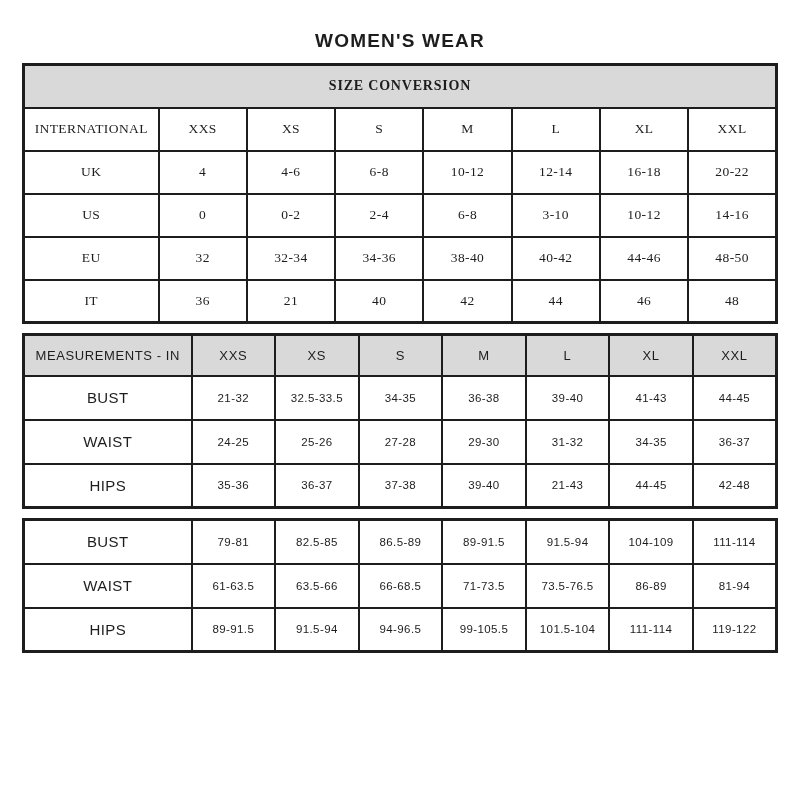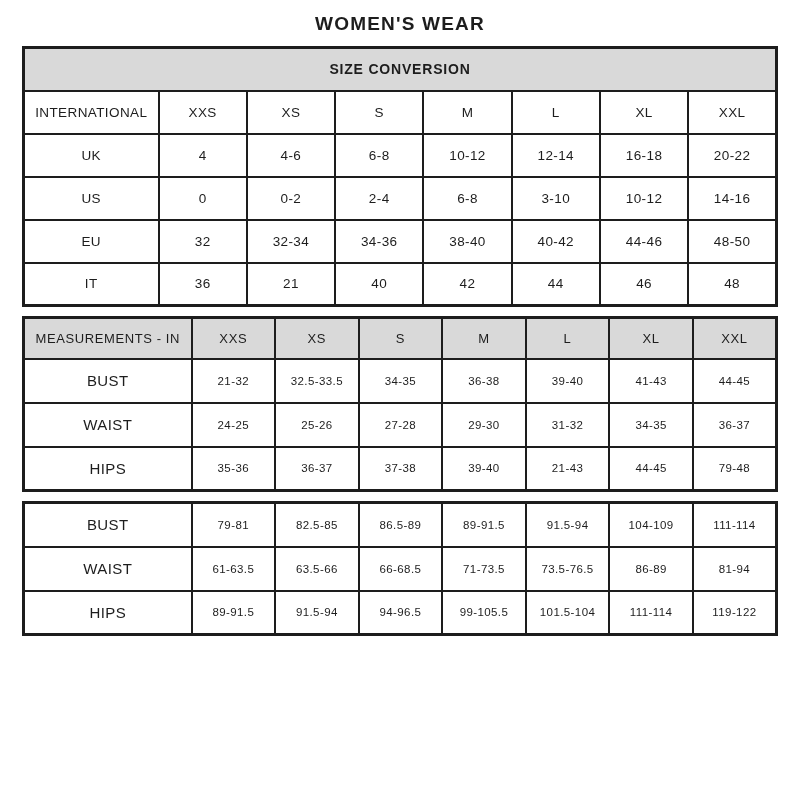--- a/index.html
+++ b/index.html
@@ -4,21 +4,21 @@
 <style>
   * { box-sizing: border-box; }
   html, body {
     margin: 0; padding: 0;
     width: 800px; height: 800px;
     background: #ffffff;
     font-family: "Liberation Sans", sans-serif;
     color: #1d1d1d;
     overflow: hidden;
   }
-  .page { width: 756px; margin: 0 auto; padding-top: 12px; }
+  .page { width: 756px; margin: 17px auto; padding-top: 12px; }
   h1.title {
     margin: 0 0 10px 0;
     text-align: center;
     font-size: 19px;
     line-height: 24px;
     font-weight: 700;
     letter-spacing: 1.2px;
   }
   table {
     border-collapse: collapse;
@@ -34,21 +34,21 @@
     padding: 0 2px;
     letter-spacing: 0.4px;
     overflow: hidden;
     white-space: nowrap;
   }
   
   .conv col.first { width: 135px; }
   .meas col.first { width: 168px; }
 
   
-  .conv td { height: 43px; font-size: 13.5px; }
+  .conv td { height: 43px; font-size: 13.5px; font-family: Liberation Serif, serif; }
   .conv td.caption-cell {
     background: #d9d9d9;
     height: 43px;
     font-weight: 700;
     font-size: 14px;
     letter-spacing: 0.8px;
   }
   .conv tr.plain-header td { font-size: 13.5px; }
 
   
@@ -180,21 +180,21 @@
           <td>36-37</td>
         </tr>
         <tr class="data-row">
           <td class="label-cell">HIPS</td>
           <td>35-36</td>
           <td>36-37</td>
           <td>37-38</td>
           <td>39-40</td>
           <td>21-43</td>
           <td>44-45</td>
-          <td>79-48</td>
+          <td>42-48</td>
         </tr>
       </tbody>
   </table>
 
   <table class="meas">
     <colgroup>
       <col class="first">
         <col>
         <col>
         <col>

